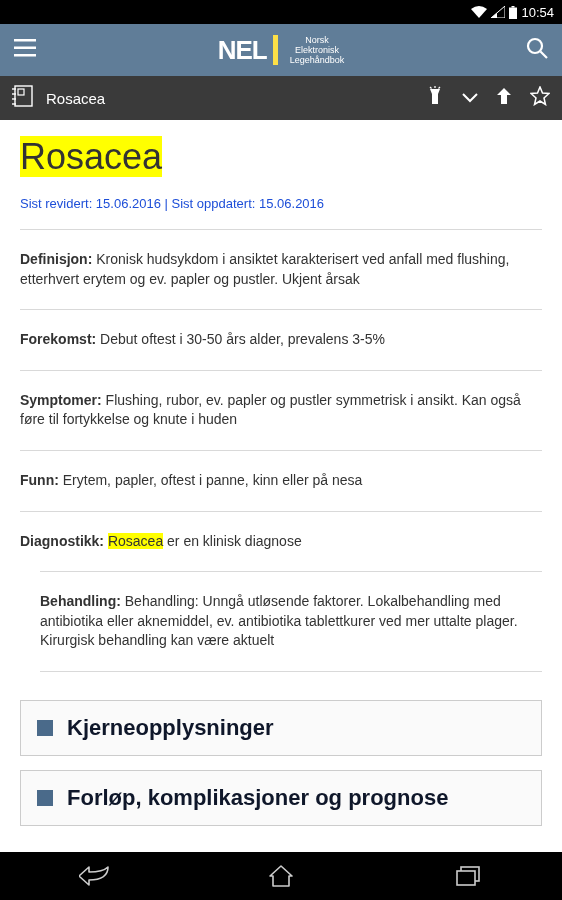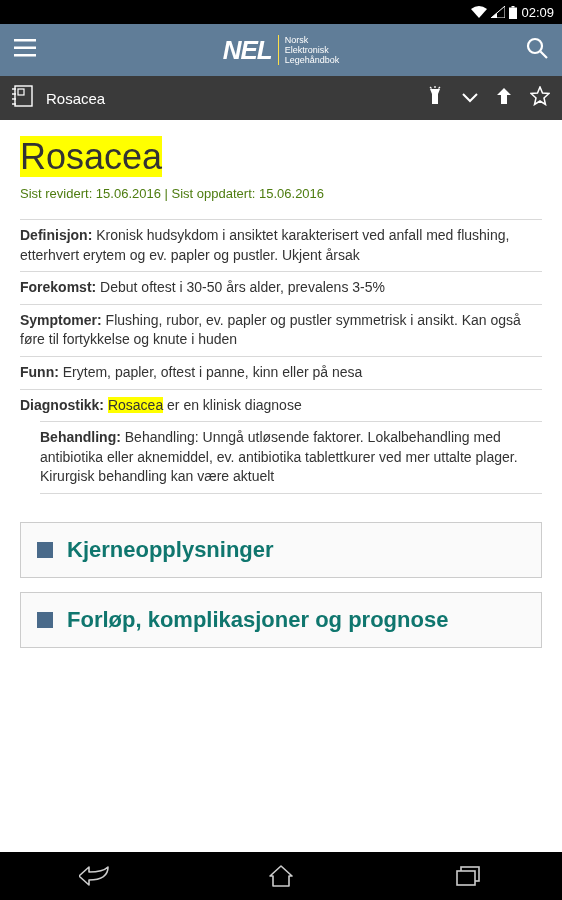--- a/index.html
+++ b/index.html
@@ -6,46 +6,46 @@
     body { font-family: Arial, Helvetica, sans-serif; width: 562px; height: 900px; background: #fff; position: relative; overflow: hidden; }
     
     .status-bar { background: #000; height: 24px; display: flex; align-items: center; justify-content: flex-end; padding: 0 8px; color: #fff; font-size: 13px; gap: 4px; }
     .status-bar .wifi { display: inline-flex; }
     .status-bar .signal { display: inline-flex; }
     .status-bar .battery { display: inline-flex; }
     
     .app-header { background: #607d98; height: 52px; display: flex; align-items: center; padding: 0 14px; gap: 16px; }
     .menu-icon { color: #fff; cursor: pointer; }
     .logo-area { flex: 1; display: flex; align-items: center; justify-content: center; gap: 6px; }
-    .logo-nel { font-size: 26px; font-weight: 900; color: #fff; letter-spacing: -1px; font-style: italic; }
-    .logo-sub { font-size: 9px; line-height: 10px; color: #fff; border-left: 1px solid #fde047; padding-left: 6px; }
+    .logo-nel { font-size: 26px; font-weight: 900; color: #fff; letter-spacing: -1px; }
+    .logo-sub { font-size: 9px; line-height: 10px; color: #fff; border-left: 5px solid #fde047; padding-left: 12px; text-align: center; }
     .search-icon { color: #fff; cursor: pointer; }
     
     .breadcrumb-bar { background: #3a3a3a; height: 44px; display: flex; align-items: center; padding: 0 12px; color: #fff; gap: 12px; }
     .notebook-icon { color: #fff; }
     .breadcrumb-title { flex: 1; font-size: 15px; }
     .bc-icons { display: flex; gap: 18px; align-items: center; }
     .bc-icons > * { cursor: pointer; }
     
     .content { padding: 16px 20px; overflow-y: auto; height: calc(900px - 24px - 52px - 44px - 48px); }
     
     .page-title { font-size: 36px; font-weight: 400; color: #333; }
     .highlight { background: #ffff00; }
     
-    .meta-row { margin-top: 8px; font-size: 13px; color: #4d7c0f; }
+    .meta-row { margin-top: 18px; font-size: 13px; color: #1d4ed8; }
     
     .summary-list { margin-top: 18px; }
-    .summary-item { padding: 6px 0; border-top: 1px solid #d9d9d9; font-size: 14px; line-height: 1.4; color: #333; }
+    .summary-item { padding: 20px 0; border-top: 1px solid #d9d9d9; font-size: 14px; line-height: 1.4; color: #333; }
     .summary-item:last-child { border-bottom: 1px solid #d9d9d9; margin-left: 20px; }
     .summary-item strong { font-weight: 700; }
     
     .sections { margin-top: 28px; }
     .section-item { border: 1px solid #ccc; background: #fafafa; padding: 14px 16px; margin-bottom: 14px; display: flex; align-items: center; gap: 14px; cursor: pointer; }
     .section-bullet { width: 16px; height: 16px; background: #4a6a8a; flex-shrink: 0; }
-    .section-title { font-size: 22px; font-weight: 700; color: #0f766e; }
+    .section-title { font-size: 22px; font-weight: 700; color: #0f172a; }
     
     .nav-bar { position: absolute; bottom: 0; left: 0; right: 0; height: 48px; background: #000; display: flex; align-items: center; justify-content: space-around; }
     .nav-btn { color: #ccc; cursor: pointer; display: flex; align-items: center; justify-content: center; width: 60px; height: 100%; }
   </style>
 </head>
 <body>
 
 <div class="status-bar">
   <span class="wifi">
     <svg width="16" height="12" viewBox="0 0 16 12">
@@ -57,21 +57,21 @@
         <path d="M0 12 L14 12 L14 0 Z" fill="none" stroke="#fff" stroke-width="1"></path>
         <path d="M0 12 L6 12 L6 6.8 Z" fill="#fff"></path>
       </svg>
   </span>
   <span class="battery">
     <svg width="8" height="13" viewBox="0 0 8 13">
         <rect x="0" y="1.5" width="8" height="11.5" fill="#fff"></rect>
         <rect x="2.5" y="0" width="3" height="1.5" fill="#fff"></rect>
       </svg>
   </span>
-  <span>02:09</span>
+  <span>10:54</span>
 </div>
 
 <div class="app-header">
   <span class="menu-icon">
     <svg width="22" height="18" viewBox="0 0 22 18">
         <rect y="0" width="22" height="2.5" fill="#fff"></rect>
         <rect y="7.5" width="22" height="2.5" fill="#fff"></rect>
         <rect y="15" width="22" height="2.5" fill="#fff"></rect>
       </svg>
   </span>

